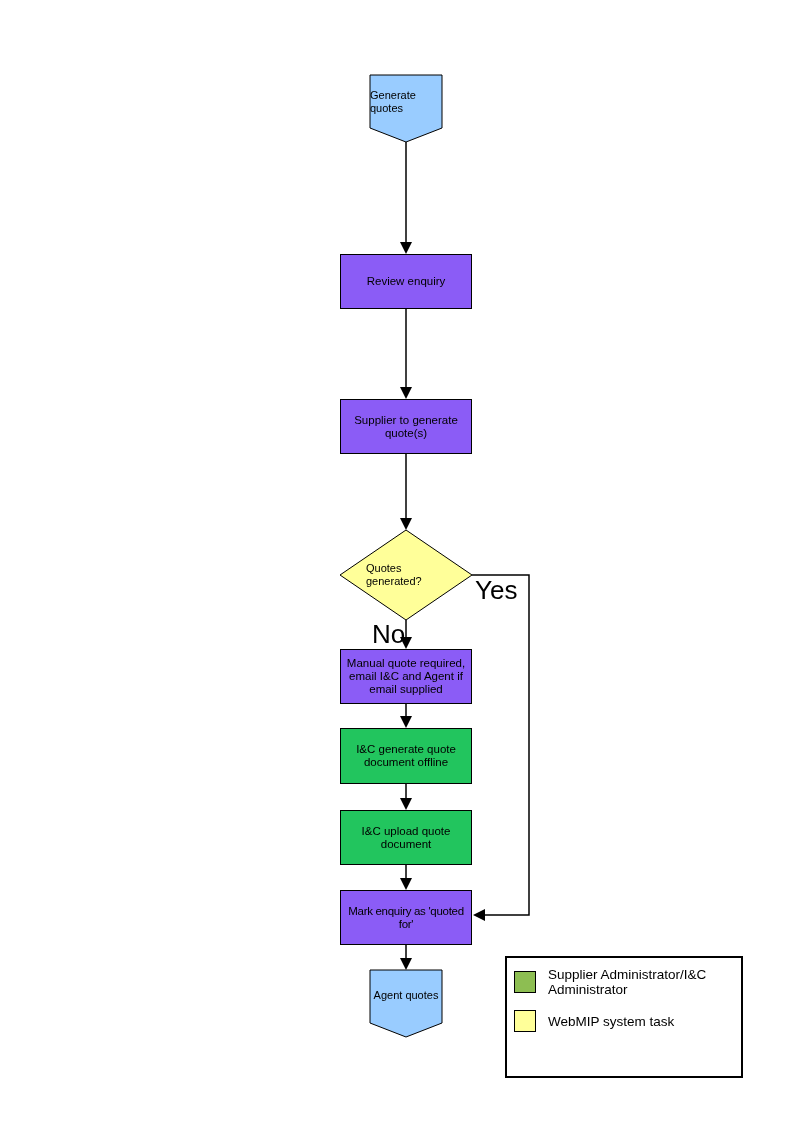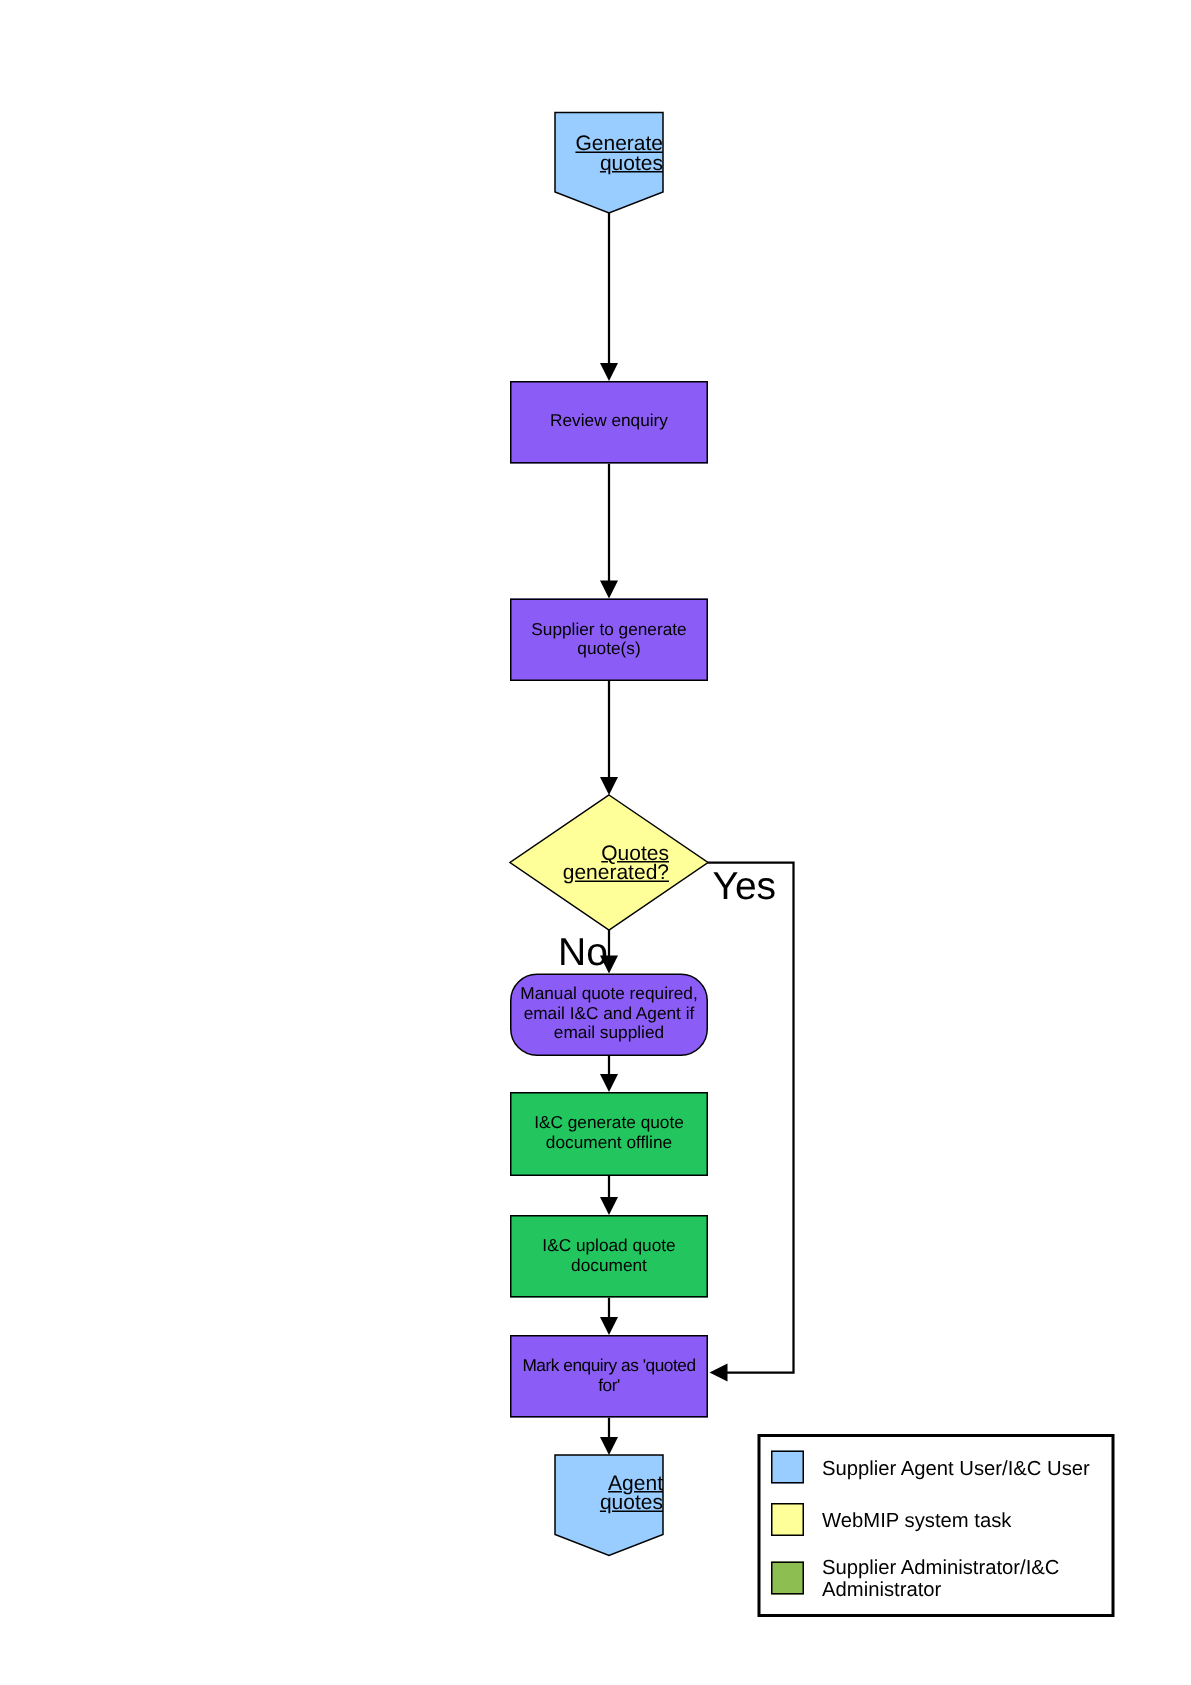--- a/index.html
+++ b/index.html
@@ -28,24 +28,23 @@
   }
   .fill-blue   { background: #22c55e; }
   .fill-yellow { background: #8b5cf6; }
   .tight { letter-spacing: -0.3px; padding: 2px 0; }
 
   .overlay-label {
     position: absolute;
     display: flex;
     align-items: center;
     justify-content: center;
-    text-align: right;
-    font-size: 14px;
+    text-align: left;
+    font-size: 11px;
     line-height: 13px;
-    text-decoration: underline;
   }
   .overlay-label .wrapbox { display: inline-block; }
 
   .branch-label {
     position: absolute;
     font-size: 26px;
     line-height: 26px;
     white-space: nowrap;
   }
 
@@ -125,36 +124,32 @@
 
   <div class="overlay-label" style="left:370px; top:78px; width:72px; height:48px;">Generate quotes</div>
   <div class="overlay-label" style="left:370px; top:972px; width:72px; height:46px;">Agent quotes</div>
 
   <div class="overlay-label" style="left:340px; top:553px; width:132px; height:44px;">
     <span class="wrapbox" style="width:80px;">Quotes generated?</span>
   </div>
 
   <div class="node fill-yellow" style="left:340px; top:254px; width:132px; height:55px;">Review enquiry</div>
   <div class="node fill-yellow" style="left:340px; top:399px; width:132px; height:55px;">Supplier to generate quote(s)</div>
-  <div class="node fill-yellow" style="left:340px; top:649px; width:132px; height:55px;border-radius:18px;">Manual quote required, email I&amp;C and Agent if email supplied</div>
+  <div class="node fill-yellow" style="left:340px; top:649px; width:132px; height:55px;">Manual quote required, email I&amp;C and Agent if email supplied</div>
   <div class="node fill-blue" style="left:340px; top:728px; width:132px; height:56px;">I&amp;C generate quote document offline</div>
   <div class="node fill-blue" style="left:340px; top:810px; width:132px; height:55px;">I&amp;C upload quote document</div>
   <div class="node fill-yellow tight" style="left:340px; top:890px; width:132px; height:55px;">Mark enquiry as 'quoted for'</div>
 
   <div class="branch-label" style="left:475px; top:577px;">Yes</div>
   <div class="branch-label" style="left:372px; top:621px;">No</div>
 
   <div class="legend">
     <div class="legend-row">
-      <span class="legend-swatch swatch-blue"></span>
-      <span class="legend-label">Supplier Agent User/I&amp;C User</span>
+      <span class="legend-swatch swatch-green"></span>
+      <span class="legend-label">Supplier Administrator/I&amp;C Administrator</span>
     </div>
     <div class="legend-row">
       <span class="legend-swatch swatch-yellow"></span>
       <span class="legend-label">WebMIP system task</span>
-    </div>
-    <div class="legend-row">
-      <span class="legend-swatch swatch-green"></span>
-      <span class="legend-label">Supplier Administrator/I&amp;C Administrator</span>
     </div>
   </div>
 
 </div>
 
 </body></html>

